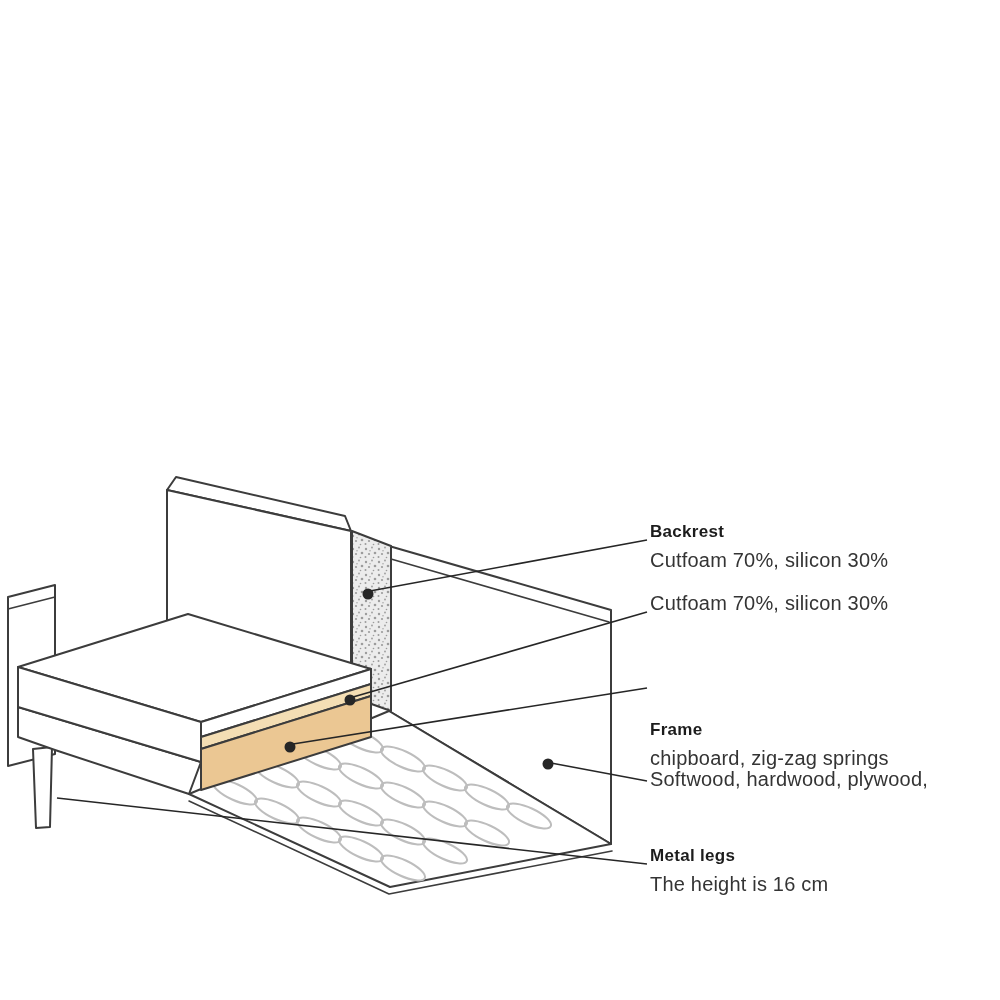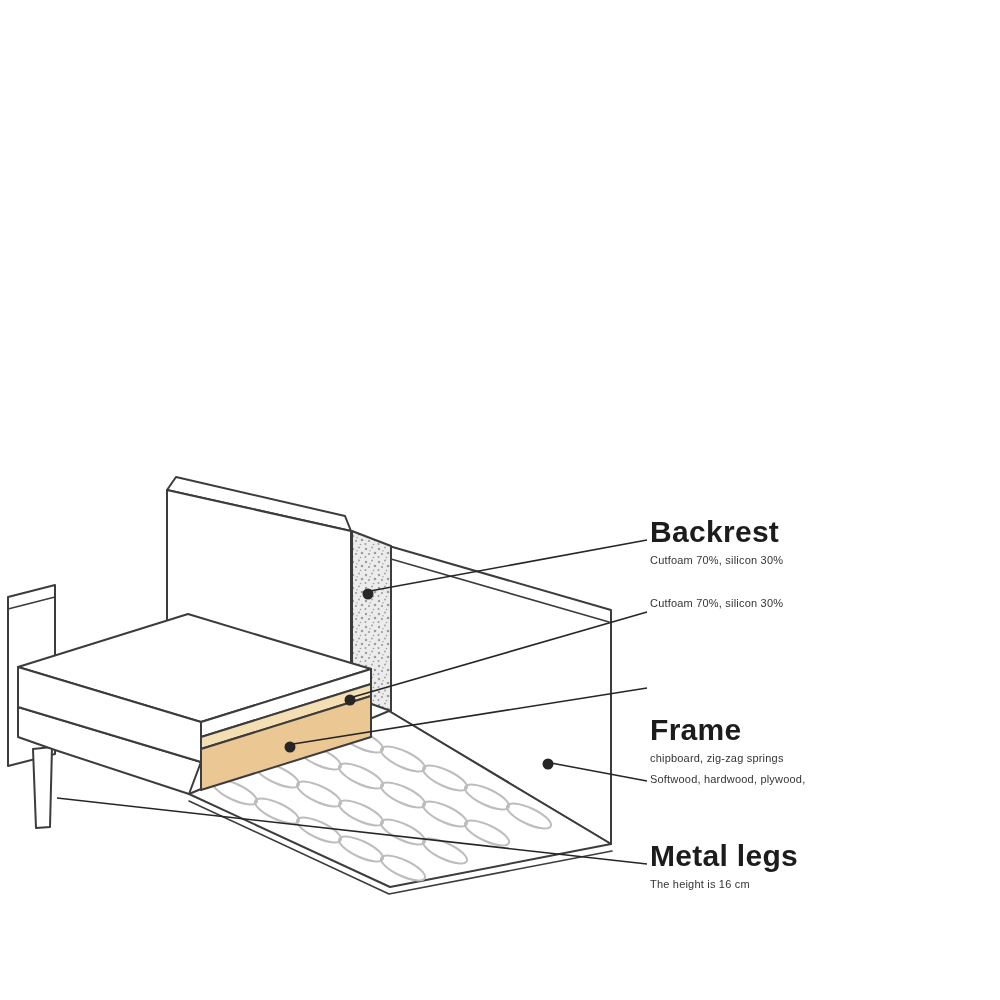--- a/index.html
+++ b/index.html
@@ -28,25 +28,25 @@
   .f-foam { fill:var(--seat_foam); }
   .sp-base { fill:var(--speckle_base); }
   .sp-dot { fill:var(--speckle_dot); }
   .spring { stroke:var(--spring); stroke-width:2; fill:none; }
   .leader { stroke:var(--leader); stroke-width:1.6; }
   .dot { fill:var(--leader); }
 
   
   .callout { position:absolute; left:650px; width:345px; }
   .callout-title {
-    font-size:30px; font-weight:700; color:var(--text_title);
+    font-size:17px; font-weight:700; color:var(--text_title);
     letter-spacing:0.3px; line-height:28px; margin-bottom:4px;
   }
   .callout-desc {
-    font-size:11px; color:var(--text_body); line-height:21px;
+    font-size:20px; color:var(--text_body); line-height:21px;
     letter-spacing:0.2px; white-space:nowrap;
   }
 </style>
 </head>
 <body>
 
 <div class="canvas">
 
   <svg class="scene" width="1000" height="1000" viewBox="0 0 1000 1000" aria-hidden="true">
     <defs>

